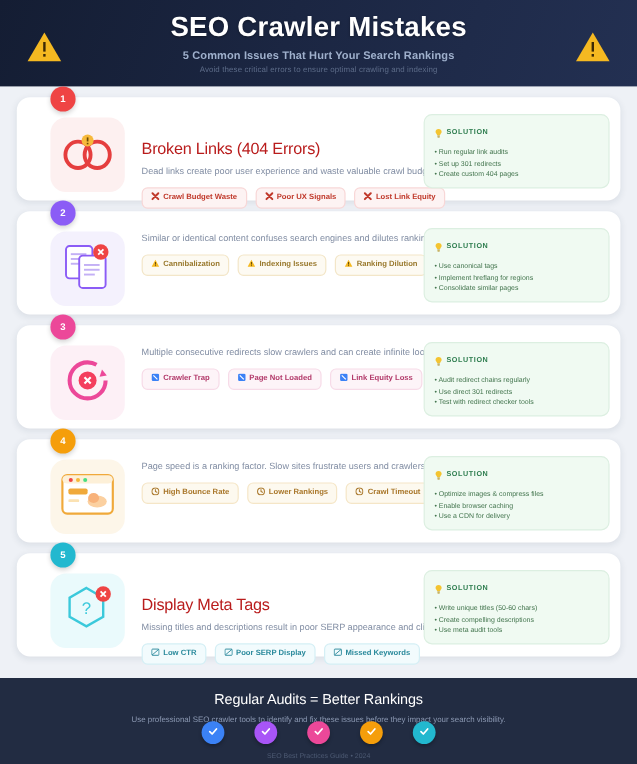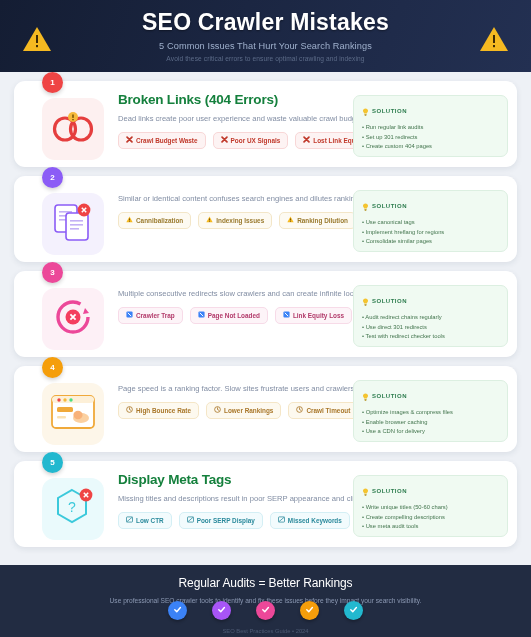--- a/index.html
+++ b/index.html
@@ -19,21 +19,21 @@
     display:flex; align-items:center; justify-content:center;
     flex-direction:column;
     flex:0 0 72px;
   }
   .header-title {
     font-size:23px; font-weight:bold; color:#ffffff; letter-spacing:.2px;
     text-shadow:0 1px 2px rgba(0,0,0,.4);
     line-height:1.1;
   }
   .header-sub {
-    font-size:9.2px; color:#9fb0cc; margin-top:5px; font-weight:normal; letter-spacing:.1px;
+    font-size:9.2px; color:#9fb0cc; margin-top:5px; font-weight:bold; letter-spacing:.1px;
   }
   .header-note {
     font-size:6.6px; color:#5c6b88; margin-top:4px; letter-spacing:.1px;
   }
   .warn-tri { position:absolute; top:26px; }
   .warn-tri.left { left:22px; }
   .warn-tri.right { right:22px; }
 
   
   .cards { flex:1 1 auto; padding:9px 14px 0 14px; display:flex; flex-direction:column; gap:9px; }
@@ -55,21 +55,21 @@
     z-index:4;
   }
   .icon-tile {
     width:62px; height:62px; border-radius:13px;
     margin:17px 0 0 28px;
     flex:0 0 62px;
     display:flex; align-items:center; justify-content:center;
     position:relative;
   }
   .card-body { flex:1 1 auto; padding:11px 10px 0 14px; min-width:0; position:relative; }
-  .card-title { font-size:13.5px; font-weight:bold; color:#15803d; letter-spacing:-.2px; }
+  .card-title { font-size:13.5px; font-weight:normal; color:#b91c1c; letter-spacing:-.2px;margin-top:24px; }
   .card-desc {
     font-size:7.6px; color:#818da3; margin-top:7px; white-space:nowrap; overflow:hidden;
   }
   .tag-row { display:flex; gap:7px; margin-top:9px; }
   .tag {
     display:flex; align-items:center; gap:3px;
     padding:3px 7px; border-radius:5px;
     font-size:6.4px; font-weight:bold;
     border:1px solid transparent;
     white-space:nowrap;

